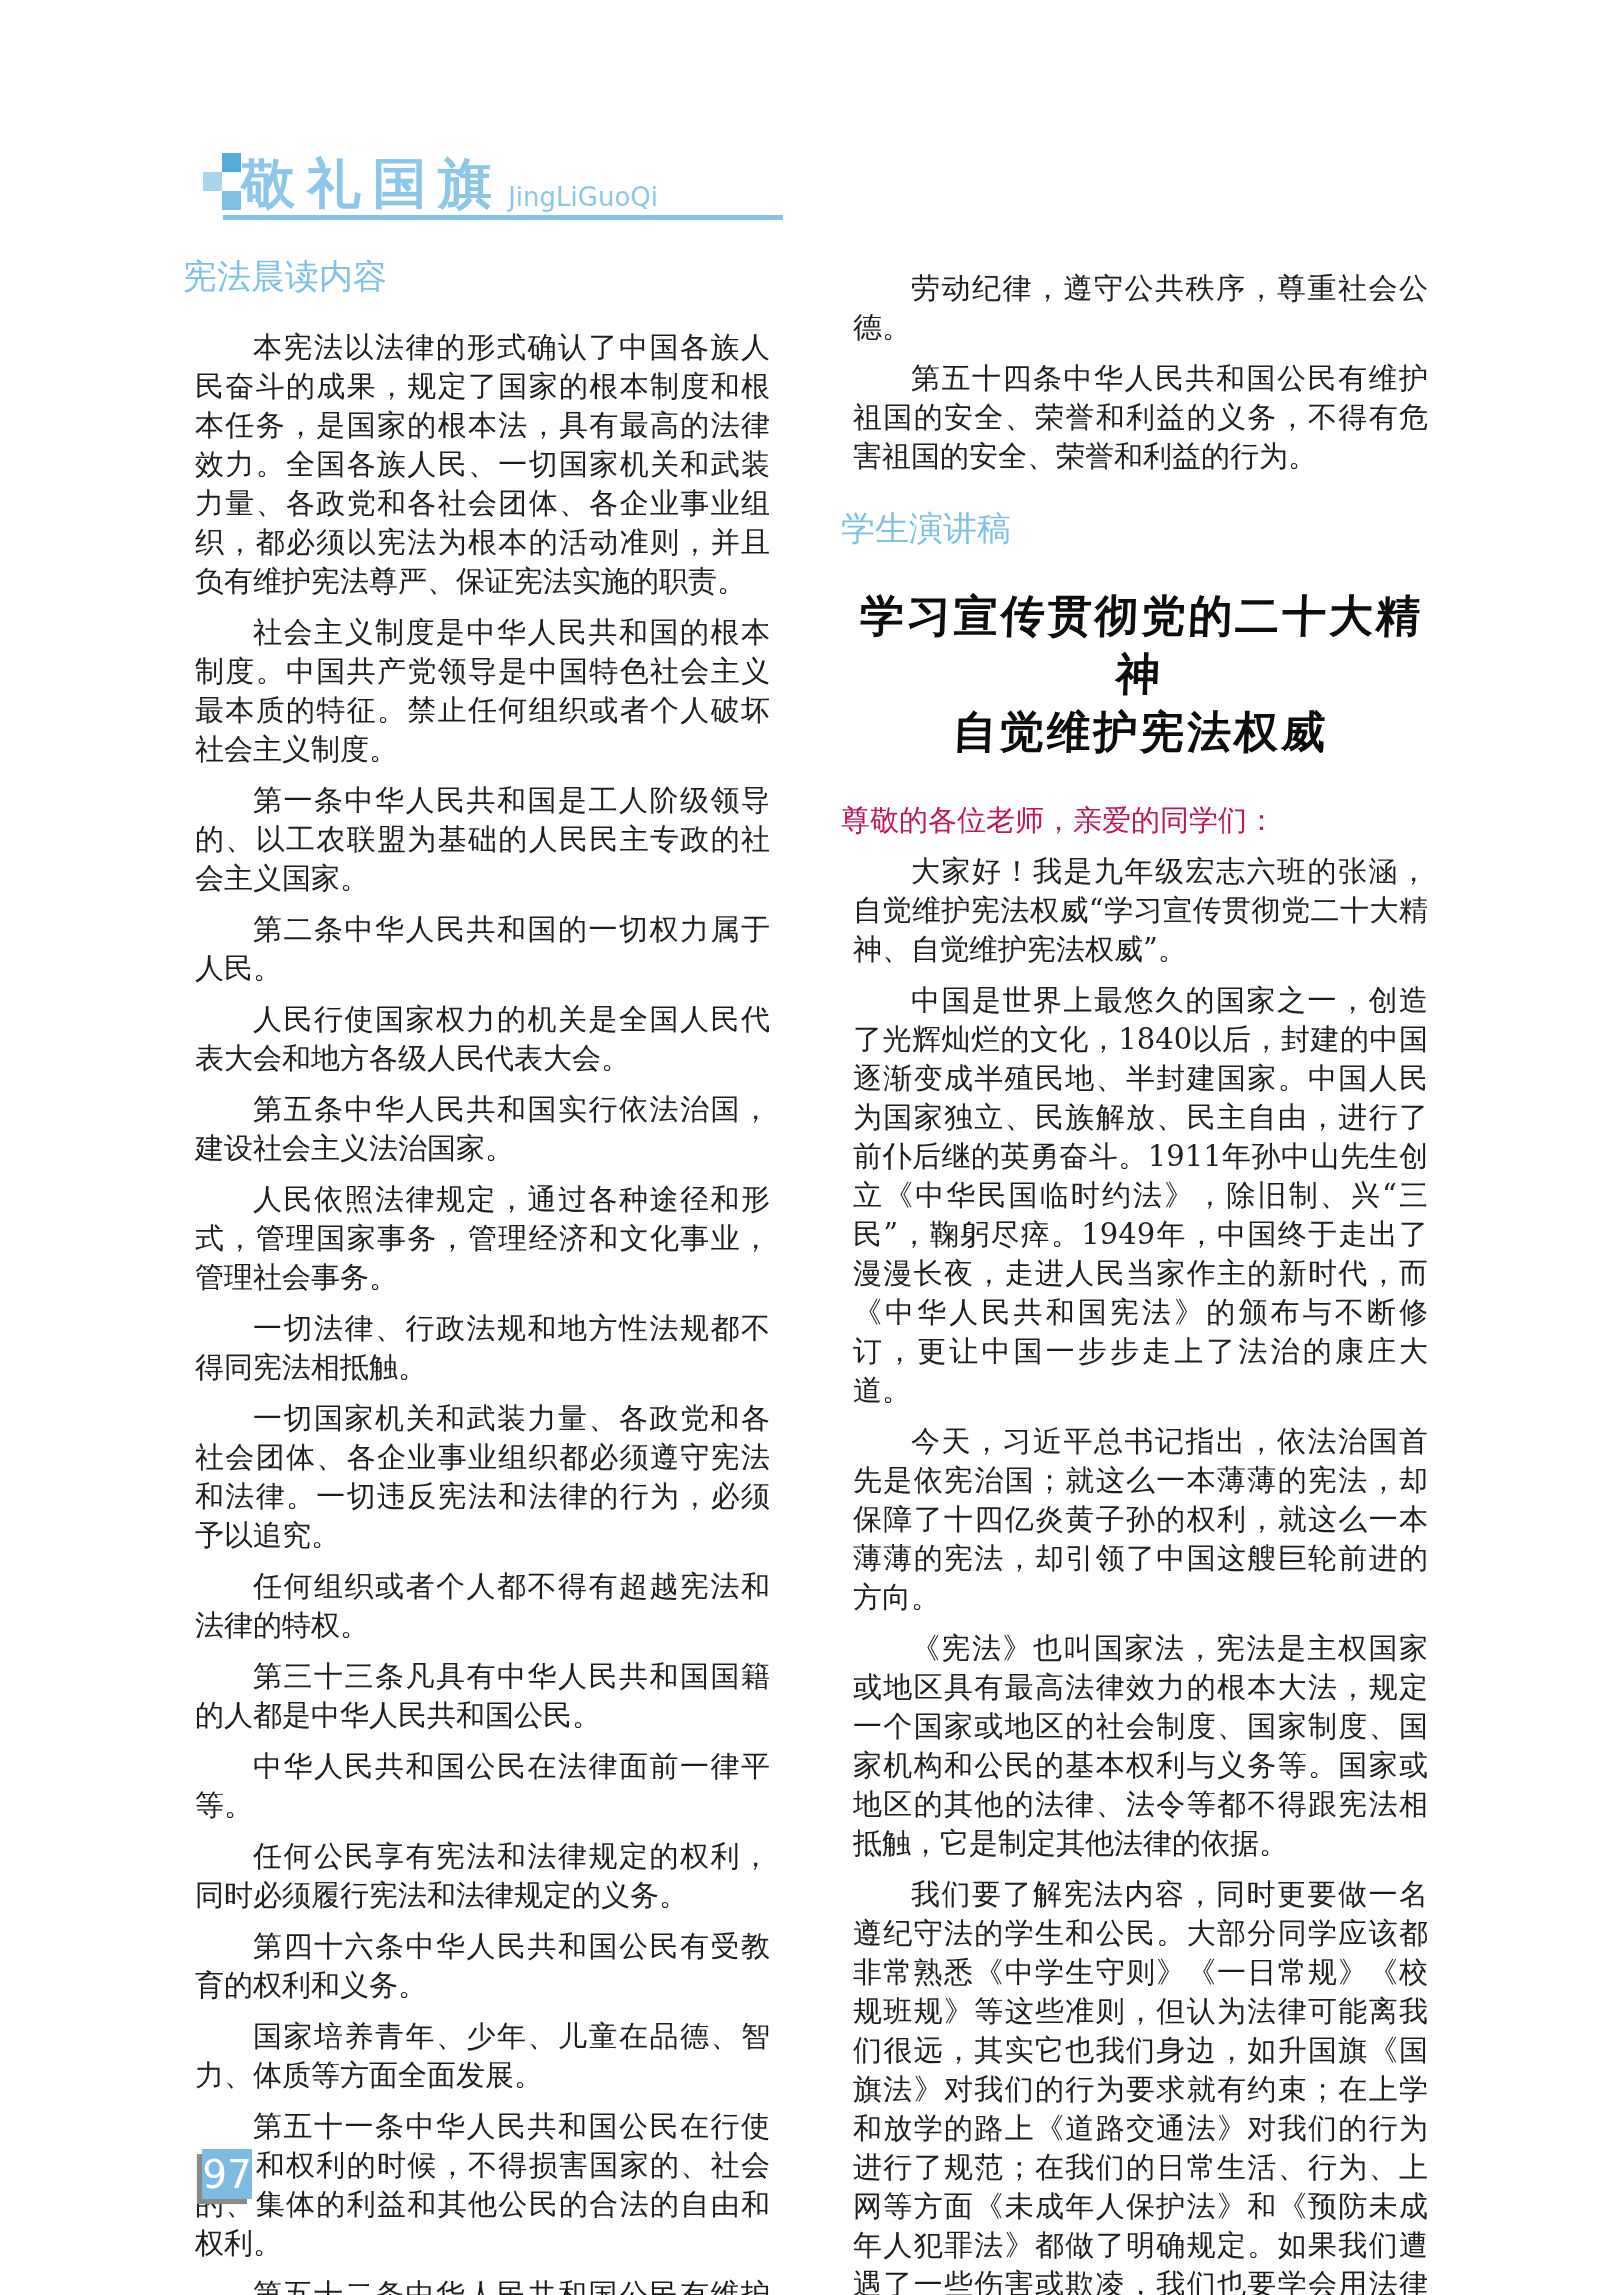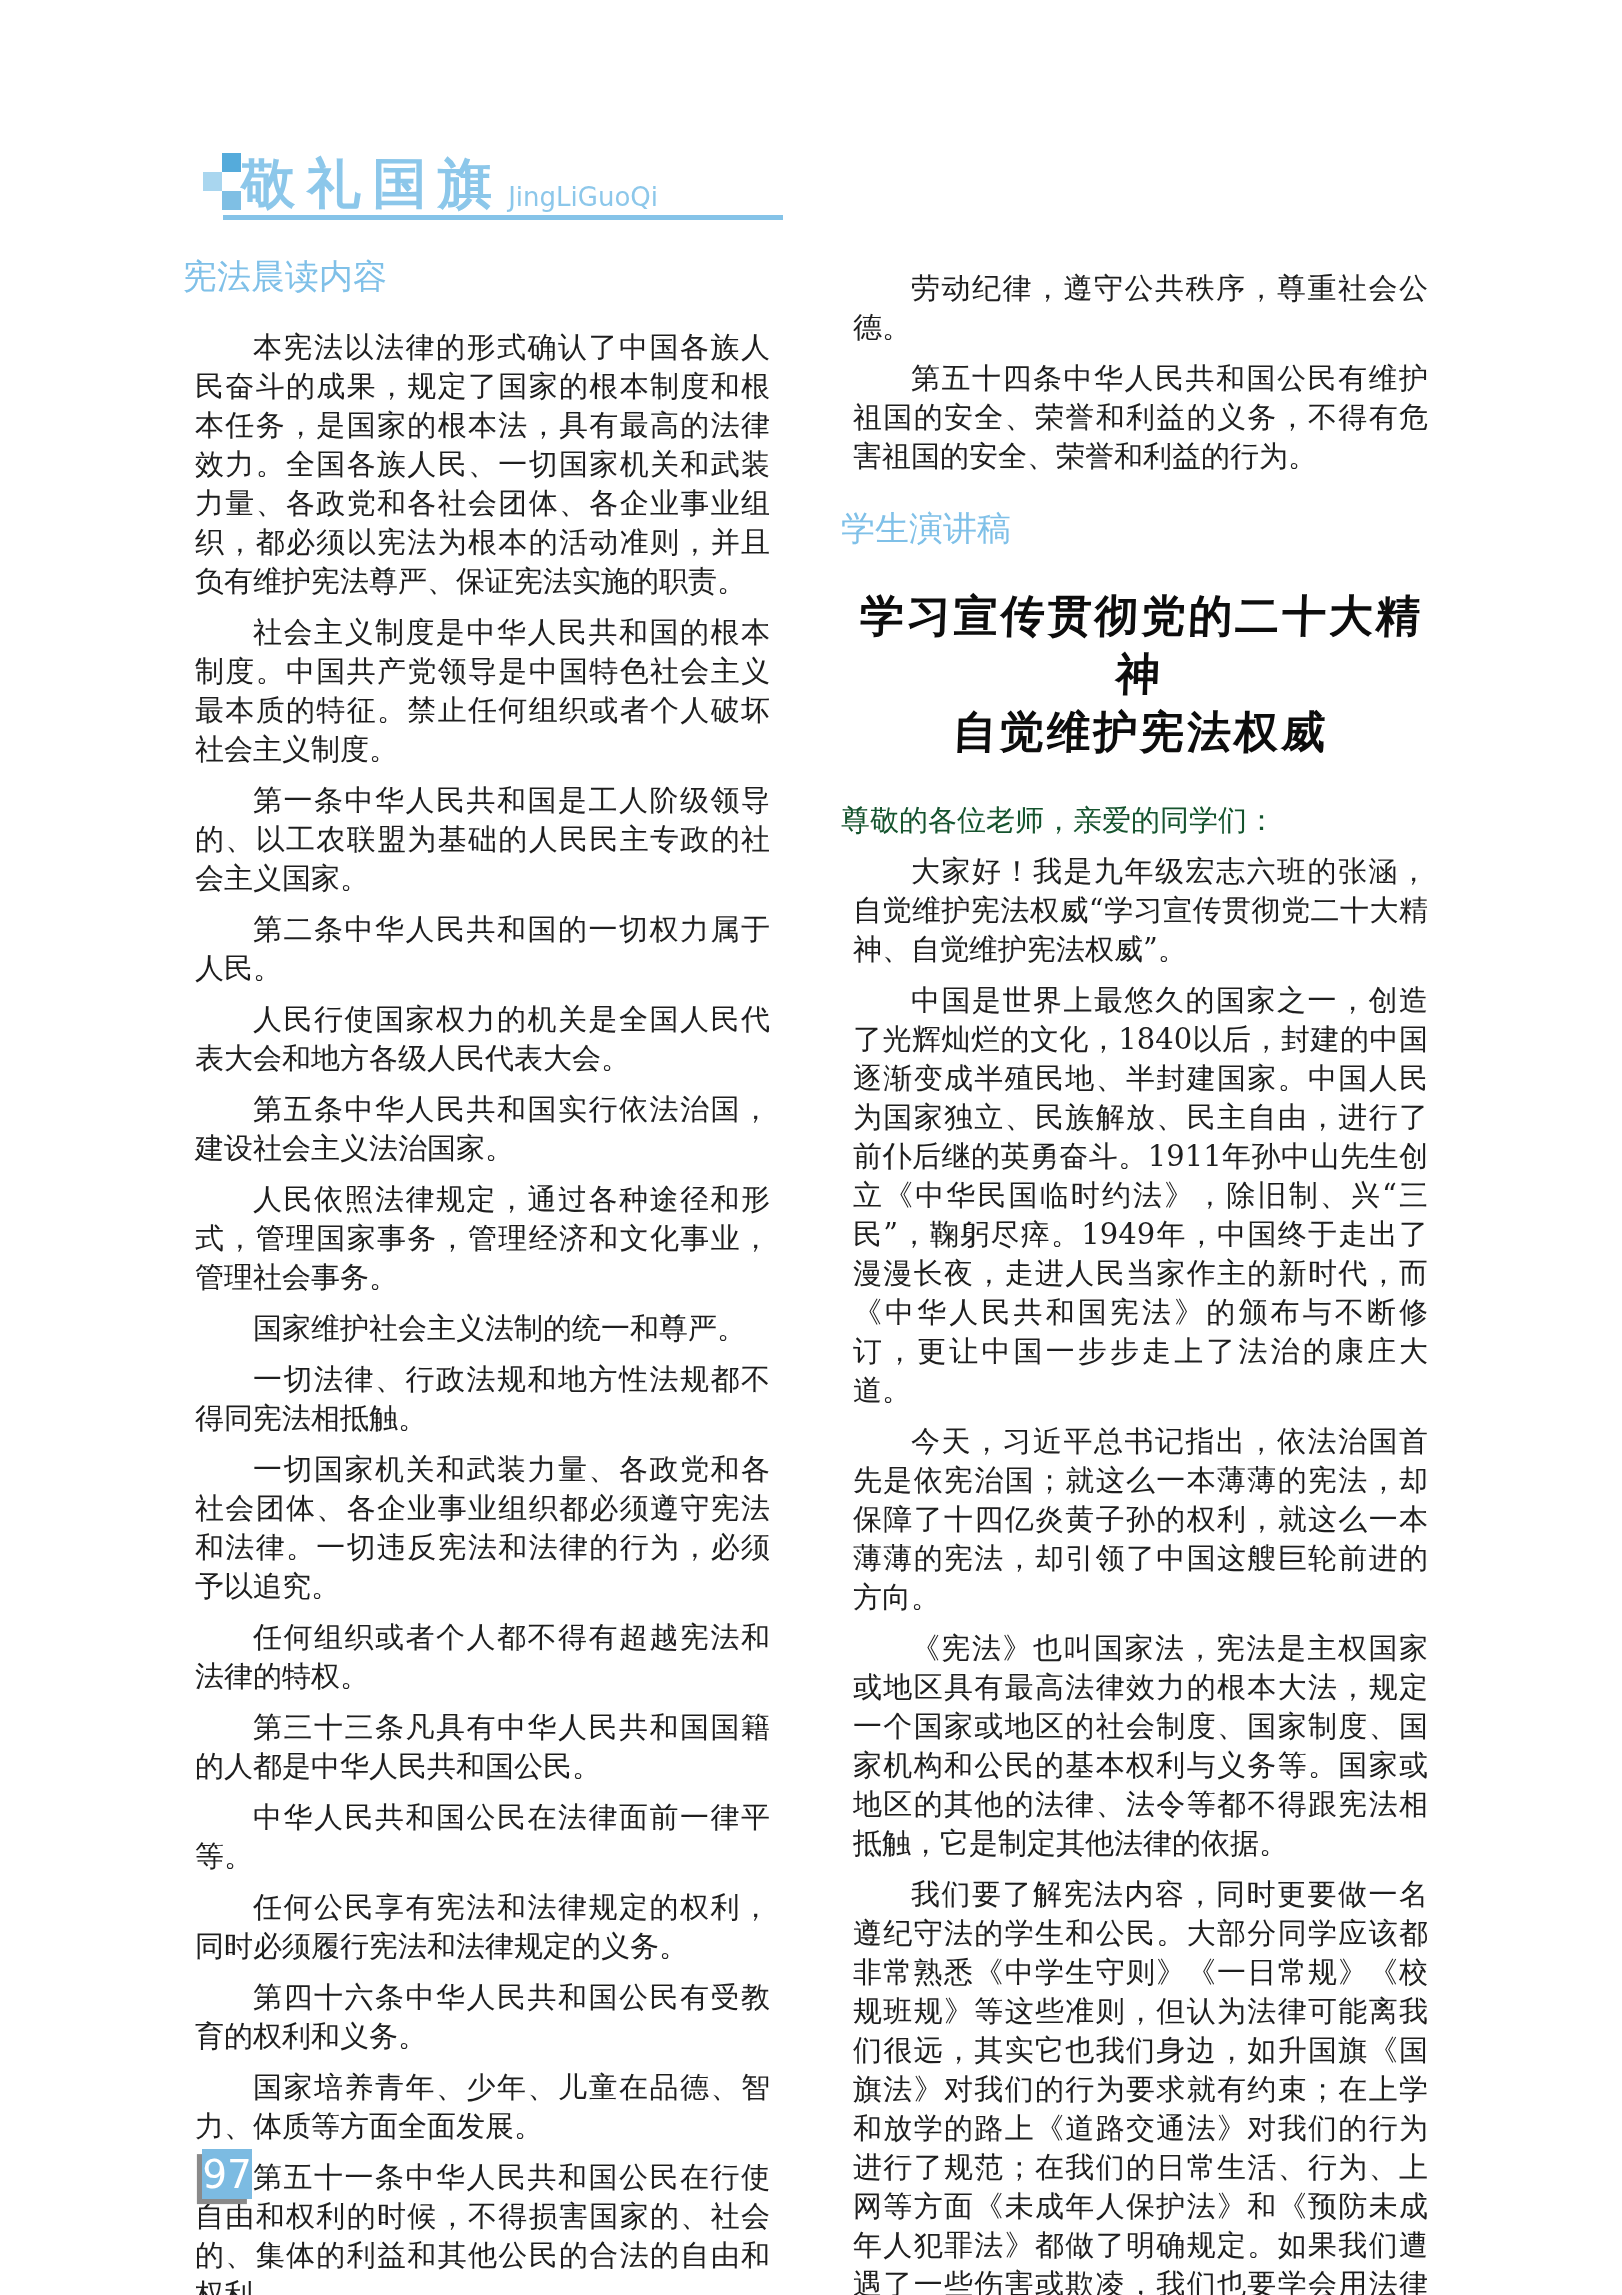--- a/index.html
+++ b/index.html
@@ -109,21 +109,21 @@
     font-size: 44px;
     line-height: 58px;
     letter-spacing: 2.9px;
     transform: skewX(-2deg);
   }
   .speech-greeting {
     margin: 0;
     font-size: 29px;
     line-height: 39px;
     text-align: justify;
-    color: #14532d;
+    color: #be185d;
   }
 
   
   .page-number {
     position: absolute;
     left: 202px;
     top: 2149px;
     width: 50px;
     height: 50px;
     background: #7cbbe2;
@@ -155,21 +155,20 @@
 <section class="column left-column">
   <h2 class="section-title">宪法晨读内容</h2>
   <div class="body-text">
       <p>本宪法以法律的形式确认了中国各族人民奋斗的成果，规定了国家的根本制度和根本任务，是国家的根本法，具有最高的法律效力。全国各族人民、一切国家机关和武装力量、各政党和各社会团体、各企业事业组织，都必须以宪法为根本的活动准则，并且负有维护宪法尊严、保证宪法实施的职责。</p>
       <p>社会主义制度是中华人民共和国的根本制度。中国共产党领导是中国特色社会主义最本质的特征。禁止任何组织或者个人破坏社会主义制度。</p>
       <p>第一条中华人民共和国是工人阶级领导的、以工农联盟为基础的人民民主专政的社会主义国家。</p>
       <p>第二条中华人民共和国的一切权力属于人民。</p>
       <p>人民行使国家权力的机关是全国人民代表大会和地方各级人民代表大会。</p>
       <p>第五条中华人民共和国实行依法治国，建设社会主义法治国家。</p>
       <p>人民依照法律规定，通过各种途径和形式，管理国家事务，管理经济和文化事业，管理社会事务。</p>
-      <p>国家维护社会主义法制的统一和尊严。</p>
       <p>一切法律、行政法规和地方性法规都不得同宪法相抵触。</p>
       <p>一切国家机关和武装力量、各政党和各社会团体、各企业事业组织都必须遵守宪法和法律。一切违反宪法和法律的行为，必须予以追究。</p>
       <p>任何组织或者个人都不得有超越宪法和法律的特权。</p>
       <p>第三十三条凡具有中华人民共和国国籍的人都是中华人民共和国公民。</p>
       <p>中华人民共和国公民在法律面前一律平等。</p>
       <p>任何公民享有宪法和法律规定的权利，同时必须履行宪法和法律规定的义务。</p>
       <p>第四十六条中华人民共和国公民有受教育的权利和义务。</p>
       <p>国家培养青年、少年、儿童在品德、智力、体质等方面全面发展。</p>
       <p>第五十一条中华人民共和国公民在行使自由和权利的时候，不得损害国家的、社会的、集体的利益和其他公民的合法的自由和权利。</p>
       <p>第五十二条中华人民共和国公民有维护国家统一和全国各民族团结的义务。</p>

